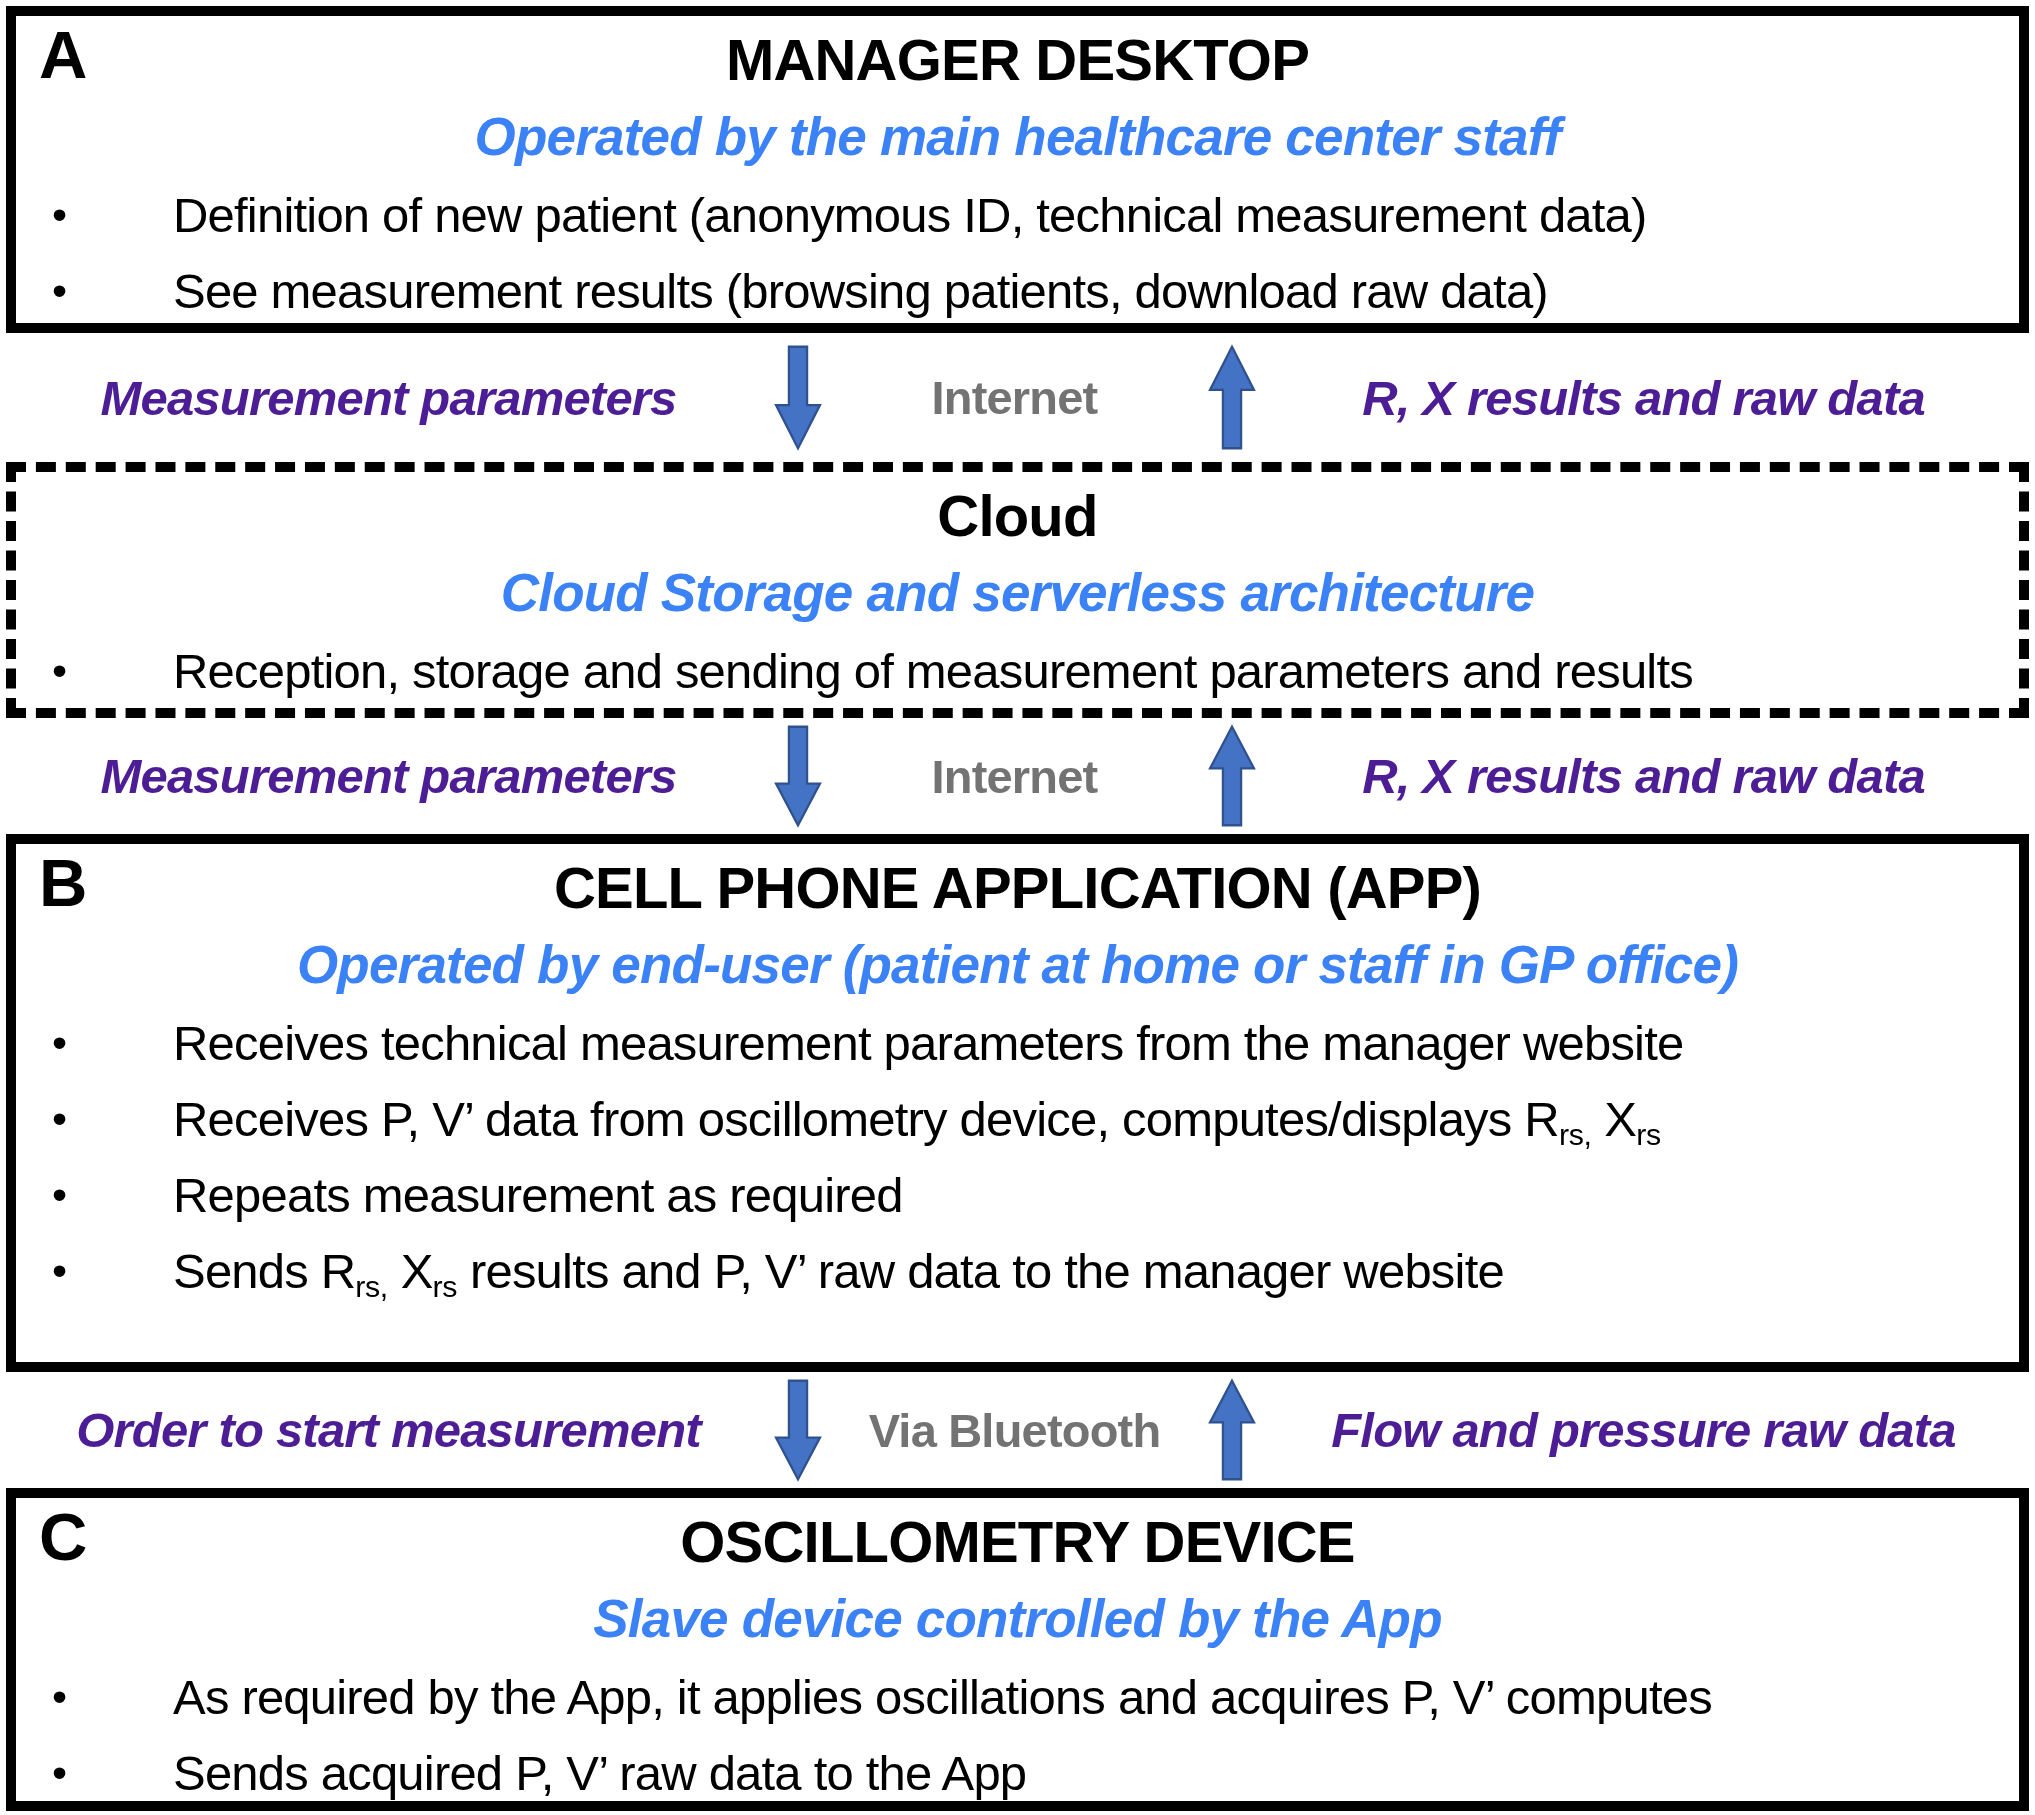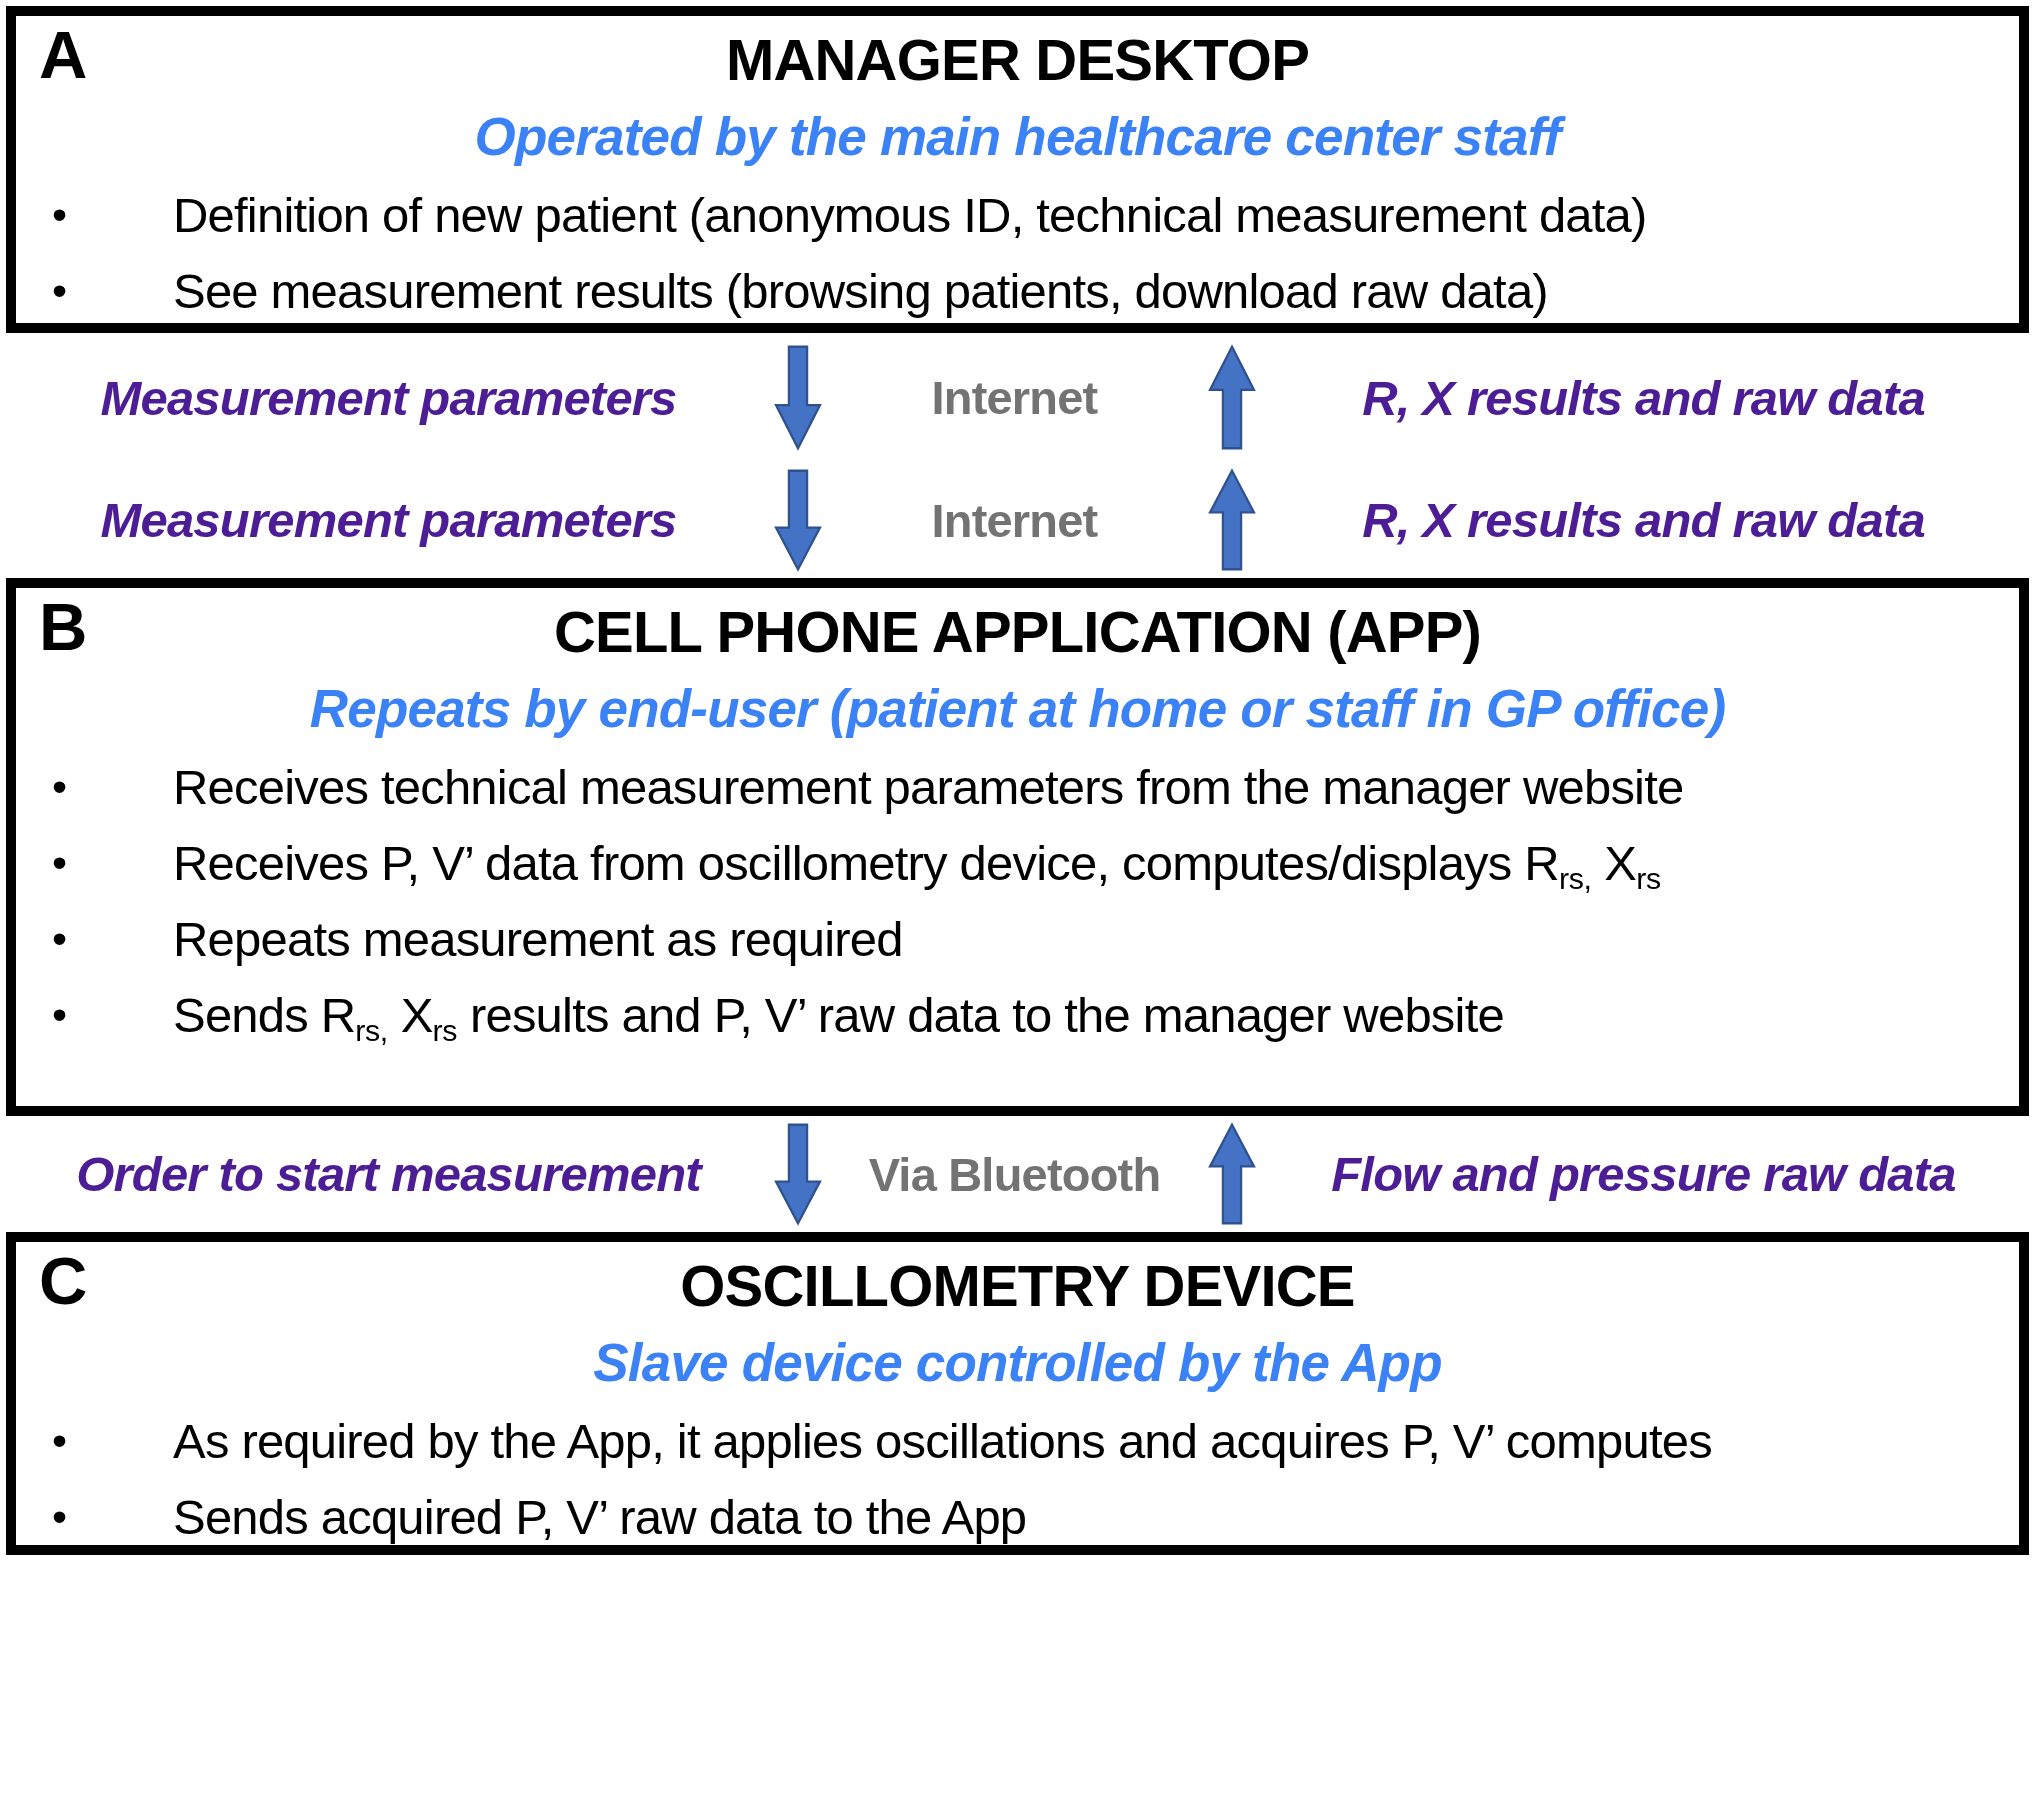--- a/index.html
+++ b/index.html
@@ -114,37 +114,44 @@
     <svg class="arrow" width="50" height="107" viewBox="0 0 66 140">
       <polygon points="21,3 45,3 45,80 62,80 33,137 4,80 21,80" fill="#4472C4" stroke="#2F528F" stroke-width="3" stroke-linejoin="miter"></polygon>
     </svg>
     <div class="c-center">Internet</div>
     <svg class="arrow" width="50" height="107" viewBox="0 0 66 140">
       <polygon points="33,3 62,60 45,60 45,137 21,137 21,60 4,60" fill="#4472C4" stroke="#2F528F" stroke-width="3" stroke-linejoin="miter"></polygon>
     </svg>
     <div class="c-label">R, X results and raw data</div>
   </div>
 
+  <section class="box dashed h-cloudbox">
+    <div class="box-title">Cloud</div>
+    <div class="box-subtitle">Cloud Storage and serverless architecture</div>
+    <div class="bullets">
+      <div class="bullet"><span class="dot"></span><span class="btext">Reception, storage and sending of measurement parameters and results</span></div>
+    </div>
+  </section>
 
   <div class="connector h-row2">
     <div class="c-label">Measurement parameters</div>
     <svg class="arrow" width="50" height="104" viewBox="0 0 66 136">
       <polygon points="21,3 45,3 45,78 62,78 33,133 4,78 21,78" fill="#4472C4" stroke="#2F528F" stroke-width="3" stroke-linejoin="miter"></polygon>
     </svg>
     <div class="c-center">Internet</div>
     <svg class="arrow" width="50" height="104" viewBox="0 0 66 136">
       <polygon points="33,3 62,58 45,58 45,133 21,133 21,58 4,58" fill="#4472C4" stroke="#2F528F" stroke-width="3" stroke-linejoin="miter"></polygon>
     </svg>
     <div class="c-label">R, X results and raw data</div>
   </div>
 
   <section class="box h-appbox">
     <div class="box-label">B</div>
     <div class="box-title">CELL PHONE APPLICATION (APP)</div>
-    <div class="box-subtitle">Repeats by end-user (patient at home or staff in GP office)</div>
+    <div class="box-subtitle">Operated by end-user (patient at home or staff in GP office)</div>
     <div class="bullets">
       <div class="bullet"><span class="dot"></span><span class="btext">Receives technical measurement parameters from the manager website</span></div>
       <div class="bullet"><span class="dot"></span><span class="btext"><span>Receives P, V’ data from oscillometry device, computes/displays R</span><sub>rs,</sub><span> X</span><sub>rs</sub></span></div>
       <div class="bullet"><span class="dot"></span><span class="btext">Repeats measurement as required</span></div>
       <div class="bullet"><span class="dot"></span><span class="btext"><span>Sends R</span><sub>rs,</sub><span> X</span><sub>rs</sub><span> results and P, V’ raw data to the manager website</span></span></div>
     </div>
   </section>
 
   <div class="connector h-row3">
     <div class="c-label">Order to start measurement</div>

